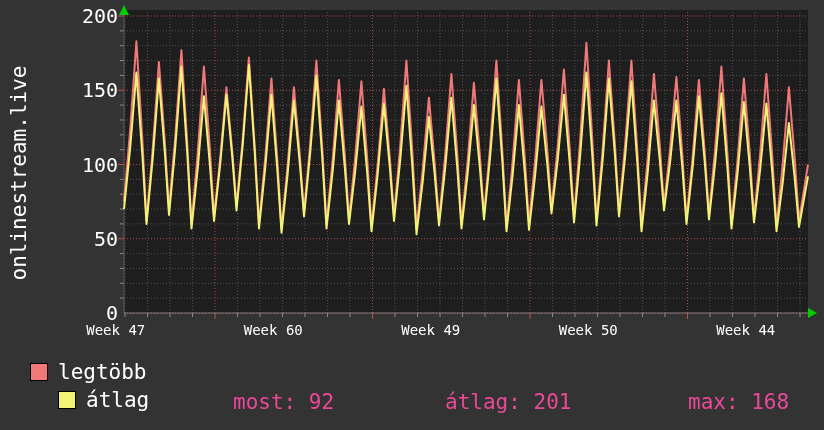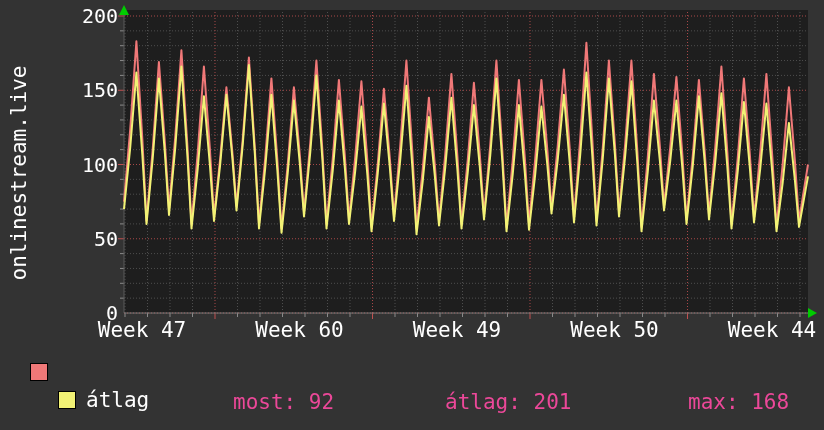--- a/index.html
+++ b/index.html
@@ -29,22 +29,22 @@
     width:112px;
     text-align:right;
     font-size:20px;
     line-height:22px;
     color:#ffffff;
   }
   .xlabel{
     position:absolute;
     top:318px;
     width:100px;
-    text-align:right;
-    font-size:21px;
+    text-align:left;
+    font-size:14px;
     line-height:24px;
     color:#ffffff;
     white-space:nowrap;
   }
   .legend-row{
     position:absolute;
     left:30px;
     height:18px;
     display:flex;
     align-items:center;
@@ -201,20 +201,21 @@
 <div id="xlabels">
     <div class="xlabel" style="left: 86.25px;">Week 47</div>
     <div class="xlabel" style="left: 243.75px;">Week 60</div>
     <div class="xlabel" style="left: 401.25px;">Week 49</div>
     <div class="xlabel" style="left: 558.75px;">Week 50</div>
     <div class="xlabel" style="left: 716.25px;">Week 44</div>
   </div>
 
 <div class="legend-row r1">
   <span class="swatch" id="sw0" style="background: rgb(240, 120, 120);"></span>
+  <span class="legend-label">legtöbb</span>
 </div>
 <div class="legend-row r2">
   <span class="swatch" id="sw1" style="background: rgb(242, 242, 117);"></span>
   <span class="legend-label">átlag</span>
 </div>
 
 <span class="stat s0">most: 92</span>
 <span class="stat s1">átlag: 201</span>
 <span class="stat s2">max: 168</span>
 

